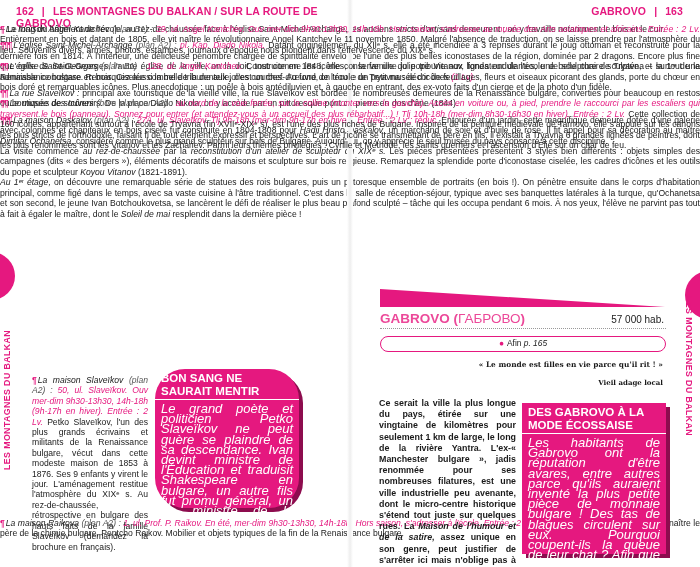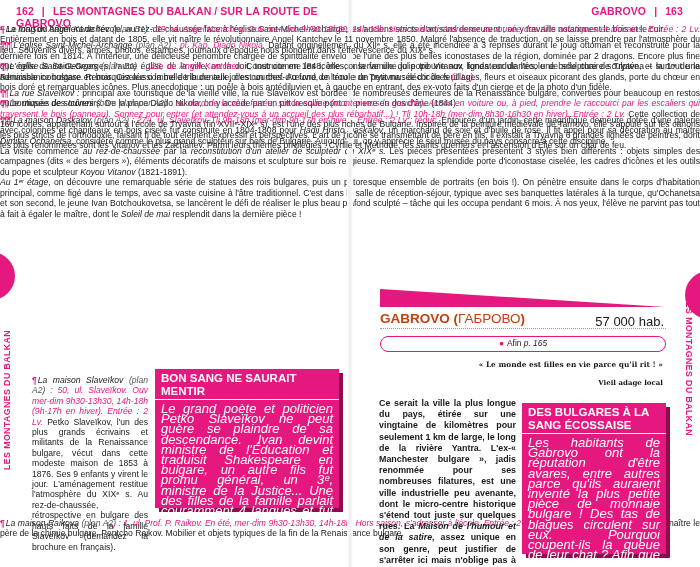--- a/index.html
+++ b/index.html
@@ -23,26 +23,26 @@
   .plan { font-style: italic; color: #555; }
   .side-tab { position: absolute; font-weight: bold; font-size: 8.8px; color: #e5187f; white-space: nowrap; letter-spacing: 0.4px; }
   .side-tab-left { left: 2px; top: 470px; transform: rotate(-90deg); transform-origin: 0 0; }
   .side-tab-right { left: 694px; top: 296px; transform: rotate(90deg); transform-origin: 0 0; }
   .tab-dot { position: absolute; width: 30px; height: 48px; background: #e5187f; }
   .tab-dot-left { left: -15px; top: 252px; border-radius: 0 24px 24px 0; width: 30px; }
   .tab-dot-right { left: 685px; top: 271px; border-radius: 24px 0 0 24px; width: 30px; }
   .box { position: absolute; background: #e5187f; color: #fff; box-shadow: 4px 4px 0 #8d0c4e; }
   .box-title { font-weight: bold; font-size: 11.5px; line-height: 12.5px; padding: 3px 6px 2px; border-bottom: 1px solid #fff; }
   .box-body { font-style: italic; font-size: 13px; line-height: 10.2px; padding: 4px 6px 4px; text-align: justify; }
-  .box1 { left: 155px; top: 369px; width: 184px; height: 139px; }
+  .box1 { left: 155px; top: 369px; width: 144px; height: 139px; border-radius: 30px; }
   .box2 { left: 522px; top: 403px; width: 144px; height: 151px; }
   .wedge { position: absolute; left: 380px; top: 289px; width: 285px; height: 18px; background: #e5187f; clip-path: polygon(0 0, 100% 0, 0 100%); transform: scaleY(-1); }
-  .city-title { position: absolute; left: 380px; top: 311px; font-weight: bold; font-size: 13.5px; color: #c2410c; }
+  .city-title { position: absolute; left: 380px; top: 311px; font-weight: bold; font-size: 13.5px; color: #ec4899; }
   .city-title .cyr { font-weight: normal; }
-  .pop { position: absolute; right: 36px; top: 314px; font-size: 13px; }
+  .pop { position: absolute; right: 36px; top: 314px; font-size: 10px; }
   .dotline { position: absolute; left: 380px; top: 328px; width: 286px; border-bottom: 1px dotted #999; }
   .plan-pill { position: absolute; left: 380px; top: 336px; width: 286px; height: 16px; border: 1.5px solid #e5187f; border-radius: 9px; font-size: 8.4px; text-align: center; line-height: 13px; }
   .plan-pill .bullet { color: #e5187f; margin-right: 3px; }
   .quote { position: absolute; right: 37px; top: 360px; font-family: "DejaVu Serif", serif; font-weight: bold; font-size: 7.4px; }
   .quote-src { position: absolute; right: 37px; top: 378px; font-family: "DejaVu Serif", serif; font-weight: bold; font-size: 7px; text-align: right; }
   .intro { position: absolute; left: 379px; top: 398px; width: 137px; font-weight: bold; font-size: 8.9px; line-height: 11.2px; text-align: justify; }
 </style>
 </head>
 <body>
 
@@ -106,15 +106,15 @@
 <div class="plan-pill">
   <span class="bullet">●</span><span>Afin </span><span class="i">p. 165</span>
 </div>
 
 <div class="quote">« Le monde est filles en vie parce qu'il rit ! »</div>
 <div class="quote-src">Vieil adage local</div>
 
 <div class="intro"><span>Ce serait la ville la plus longue du pays, étirée sur une vingtaine de kilomètres pour seulement 1 km de large, le long de la rivière Yantra. L'ex-« Manchester bulgare », jadis renommée pour ses nombreuses filatures, est une ville industrielle peu avenante, dont le micro-centre historique s'étend tout juste sur quelques rues. La </span><span class="i">Maison de l'humour et de la satire,</span><span> assez unique en son genre, peut justifier de s'arrêter ici mais n'oblige pas à y dormir, d'autant qu'il est plus charmant de loger à Tryavna ou à Bojentsi.</span></div>
 
 <div class="box box2">
-  <div class="box-title">DES BULGARES À LA SANG ÉCOSSAISE</div>
+  <div class="box-title">DES GABROVO À LA MODE ÉCOSSAISE</div>
   <div class="box-body">Les habitants de Gabrovo ont la réputation d'être avares, entre autres parce qu'ils auraient inventé la plus petite pièce de monnaie bulgare ! Des tas de blagues circulent sur eux. Pourquoi coupent-ils la queue de leur chat ? Afin que la porte se referme plus vite quand le chat sort en hiver, et qu'on ne perde pas de chaleur ! À Gabrovo, on s'en amuse et on a même créé une Maison de l'humour et de la satire (et un festival), révélant ainsi un réjouissant sens de l'autodérision...</div>
 </div>
 
 </body></html>

